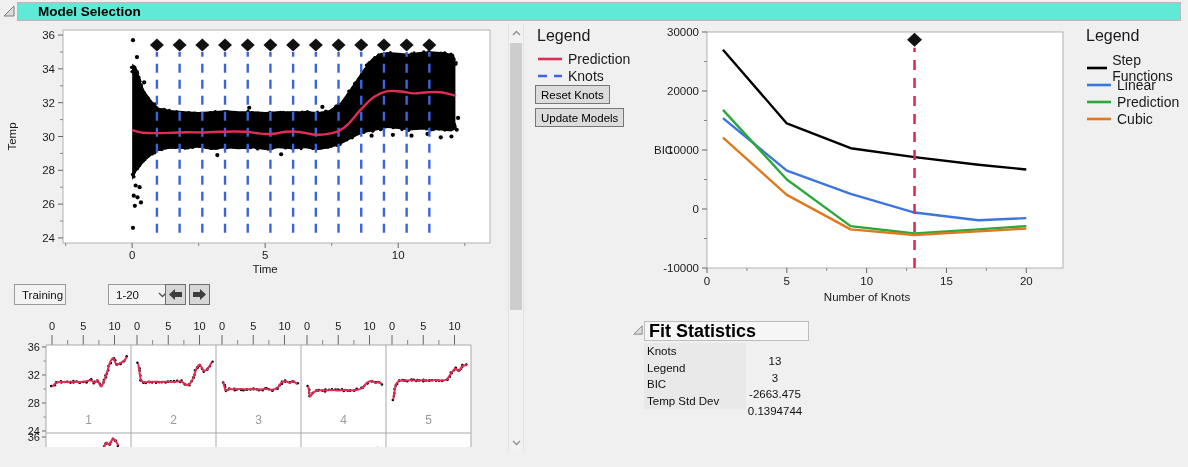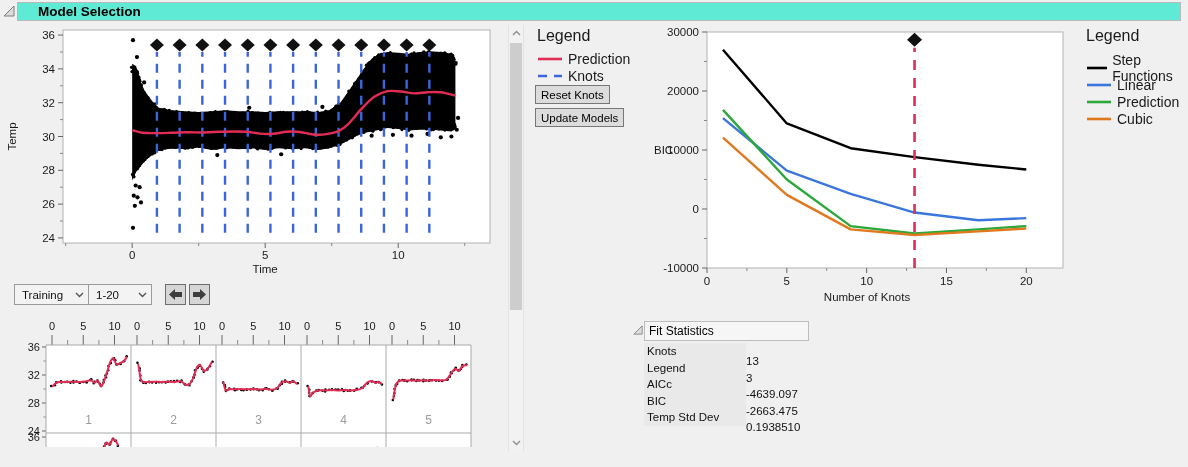--- a/index.html
+++ b/index.html
@@ -28,25 +28,25 @@
   .legend-item{display:flex;align-items:center;height:17px;}
   .legend-item .lab{font-size:14px;color:#1a1a1a;margin-left:5px;}
   
   .vscroll{left:508px;top:25px;width:16px;height:426px;background:#f2f2f2;
     border-left:1px solid #e2e2e2;border-right:1px solid #e2e2e2;box-sizing:border-box;}
   .vscroll .thumb{position:absolute;left:1px;top:18px;width:12px;height:267px;background:#cdcdcd;}
   .vscroll .chev{position:absolute;left:1px;width:13px;height:14px;display:flex;align-items:center;justify-content:center;}
   
   .fit-header{left:644px;top:321px;width:165px;height:20px;background:#f6f6f6;border:1px solid #bdbdbd;
     display:flex;align-items:center;padding-left:4px;box-sizing:border-box;}
-  .fit-header .title{font-weight:normal;font-size:12px;color:#000;}
+  .fit-header .title{font-weight:bold;font-size:18px;color:#000;}
   .fit-table{left:644px;top:343px;width:162px;font-size:11.5px;color:#111;}
   .fit-row{display:flex;height:16.5px;align-items:center;}
   .fit-row .k{width:102px;background:#e9e9e9;padding-left:3px;box-sizing:border-box;height:100%;display:flex;align-items:center;}
-  .fit-row .v{width:60px;text-align:left;padding-right:2px;box-sizing:border-box;margin-top:20px;}
+  .fit-row .v{width:60px;text-align:center;padding-right:2px;box-sizing:border-box;margin-top:20px;}
   svg text{font-family:"Liberation Sans","DejaVu Sans",sans-serif;}
 </style>
 </head>
 <body>
 
 <svg class="abs disclosure" style="left:3px;top:5px;" viewBox="0 0 12 12">
     <path d="M11 1 L11 11 L1 11 Z" fill="#dcdcdc" stroke="#7d7d7d" stroke-width="1"></path>
   </svg>
 <div class="abs outline-header">
   <span class="title">Model Selection</span>
@@ -1641,27 +1641,27 @@
       <line x1="60" y1="196.0238095238095" x2="63" y2="196.0238095238095" stroke="#888"></line>
       <line x1="60" y1="162.2142857142857" x2="63" y2="162.2142857142857" stroke="#888"></line>
       <line x1="60" y1="128.40476190476187" x2="63" y2="128.40476190476187" stroke="#888"></line>
       <line x1="60" y1="94.59523809523806" x2="63" y2="94.59523809523806" stroke="#888"></line>
       <line x1="60" y1="60.78571428571425" x2="63" y2="60.78571428571425" stroke="#888"></line>
       <line x1="60" y1="26.976190476190432" x2="63" y2="26.976190476190432" stroke="#888"></line>
       <text x="265.19314641744546" y="248" font-size="11.5" text-anchor="middle" fill="#1a1a1a">Time</text>
       <text x="16" y="111.49999999999997" font-size="11.5" text-anchor="middle" fill="#1a1a1a" transform="rotate(-90 16 111.49999999999997)">Temp</text>
     </svg></div>
 
-<div class="abs dropdown" style="left:14px;top:284px;width:75px;">
+<div class="abs dropdown" style="left:14px;top:284px;width:52px;">
   <span>Training</span>
   <svg width="9" height="6" viewBox="0 0 9 6">
       <path d="M1 1 L4.5 4.5 L8 1" fill="none" stroke="#555" stroke-width="1.4"></path>
     </svg>
 </div>
-<div class="abs dropdown" style="left:88px;top:284px;width:64px;">
+<div class="abs dropdown" style="left:108px;top:284px;width:64px;">
   <span>1-20</span>
   <svg width="9" height="6" viewBox="0 0 9 6">
       <path d="M1 1 L4.5 4.5 L8 1" fill="none" stroke="#555" stroke-width="1.4"></path>
     </svg>
 </div>
 <div class="abs navbtn" style="left:165px;top:284px;">
   <svg width="13" height="11" viewBox="0 0 13 11">
       <path d="M6 0 L6 3 L13 3 L13 8 L6 8 L6 11 L0 5.5 Z" fill="#3d3d3d"></path>
     </svg>
 </div>
@@ -2103,24 +2103,20 @@
 <div class="abs fit-table" id="fit-table">
     <div class="fit-row">
       <div class="k">Knots</div>
       <div class="v">13</div>
     </div>
     <div class="fit-row">
       <div class="k">Legend</div>
       <div class="v">3</div>
     </div>
     <div class="fit-row">
-      <div class="k">AICc</div>
-      <div class="v">-4639.097</div>
-    </div>
-    <div class="fit-row">
       <div class="k">BIC</div>
       <div class="v">-2663.475</div>
     </div>
     <div class="fit-row">
       <div class="k">Temp Std Dev</div>
-      <div class="v">0.1938510</div>
+      <div class="v">0.1394744</div>
     </div>
   </div>
 
 </body></html>

